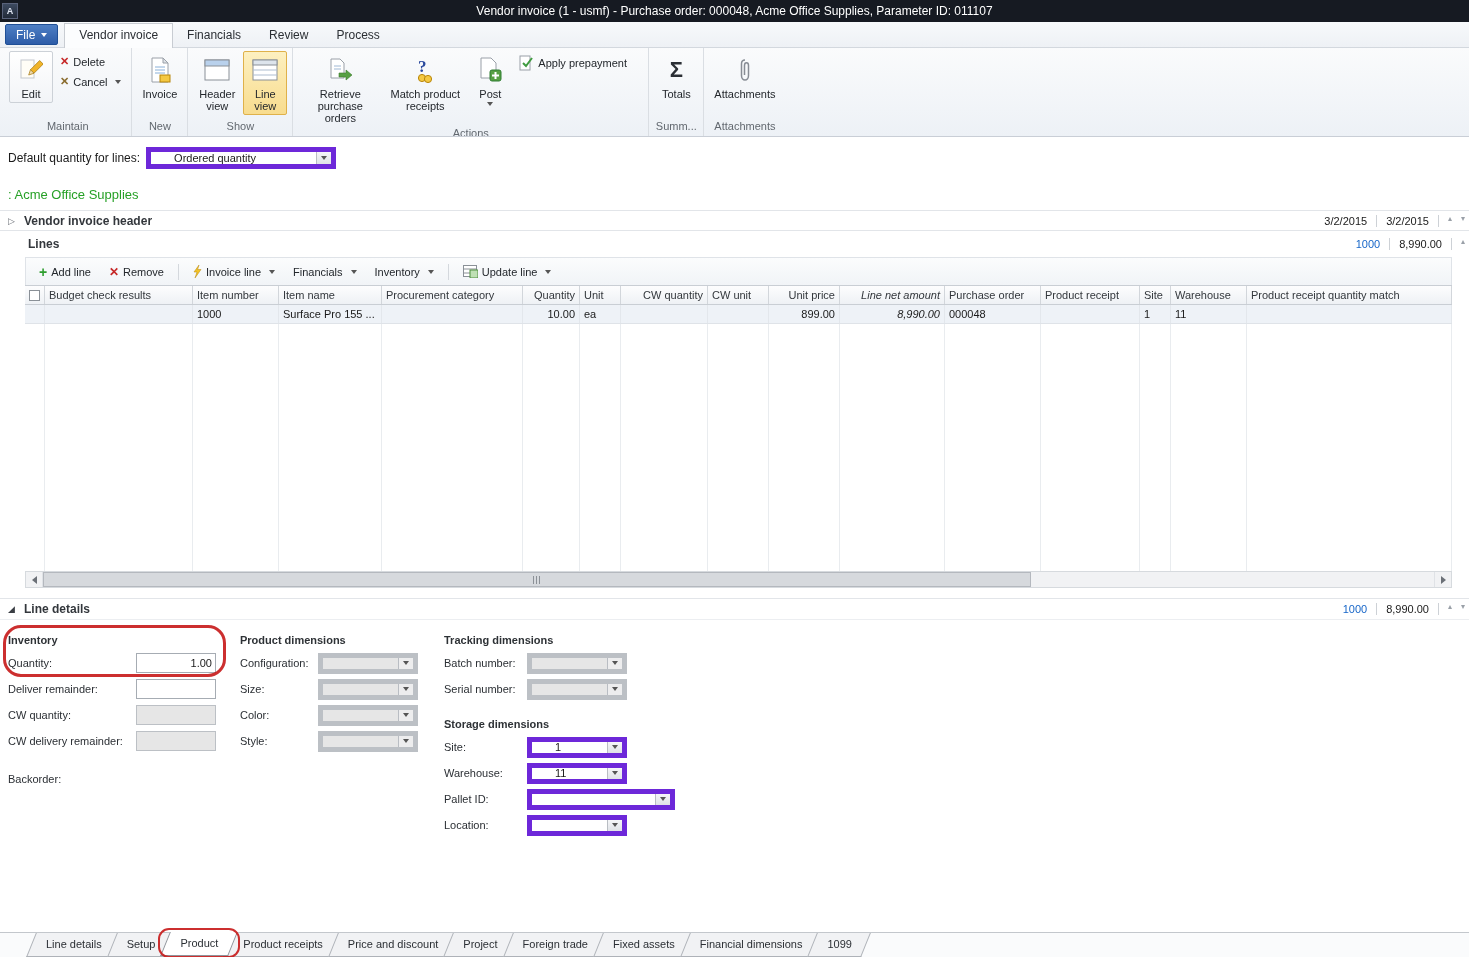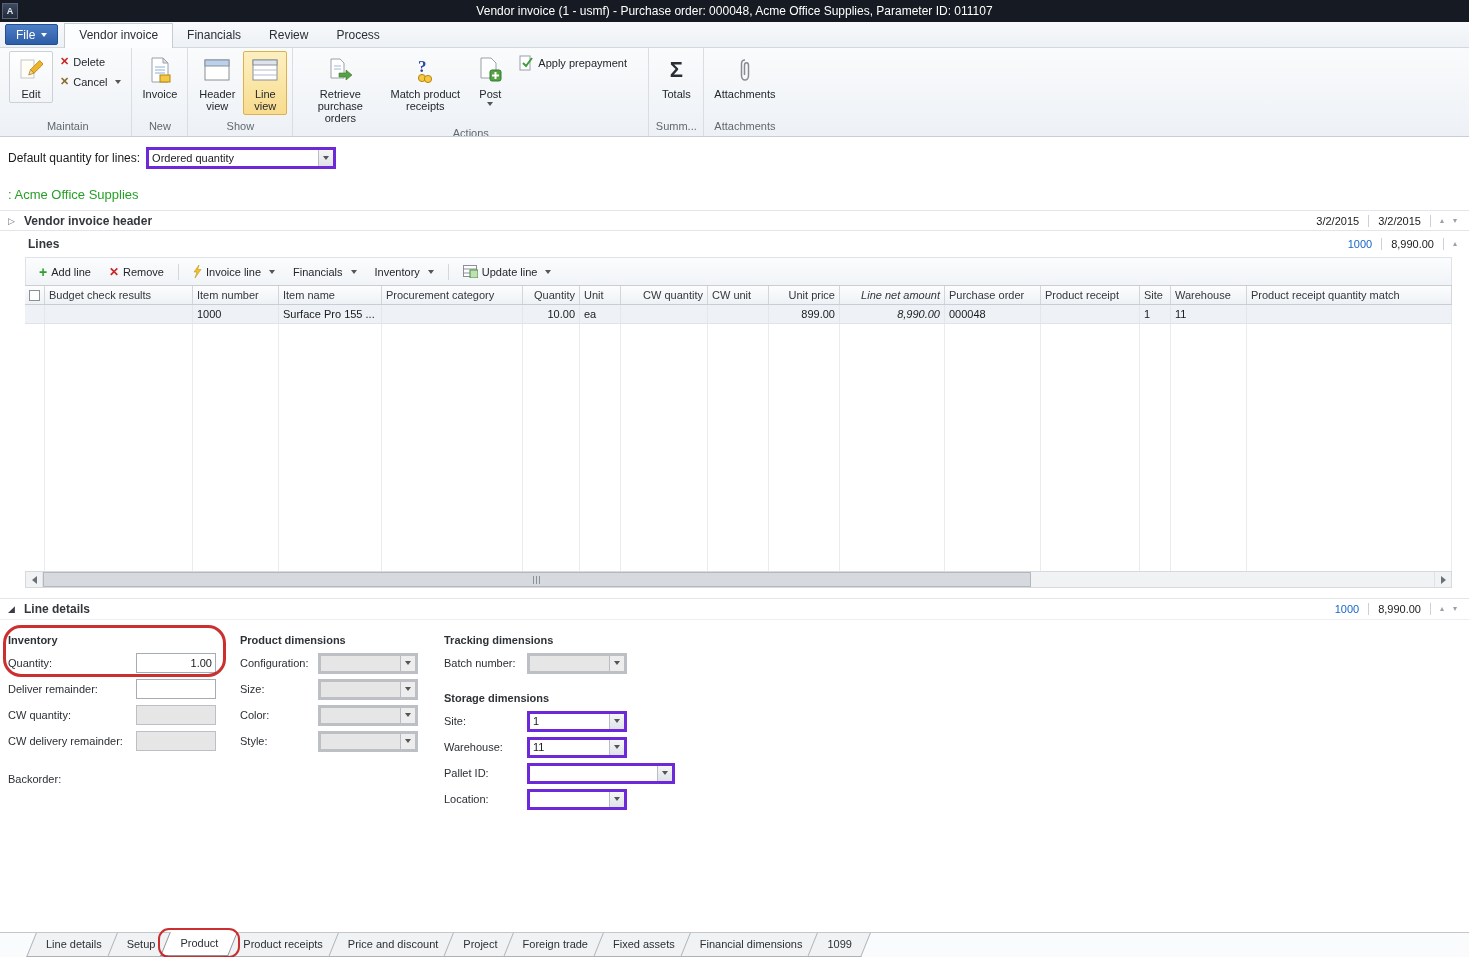--- a/index.html
+++ b/index.html
@@ -29,35 +29,35 @@
   .bigbtn.framed{border-color:#ccd1d7;background:linear-gradient(#fff,#f2f4f7);}
   .bigbtn.selected{background:linear-gradient(#fdf0c0,#f8dc8e);border-color:#dfb14a;}
   .smallcol{display:flex;flex-direction:column;gap:3px;padding-top:2px;}
   .smallbtn{display:flex;align-items:center;gap:4px;font-size:11px;padding:1px 4px;border:1px solid transparent;border-radius:2px;cursor:pointer;color:#23272c;white-space:nowrap;}
   .icon-cell{height:30px;display:flex;align-items:center;justify-content:center;}
   .x-red{color:#c62828;font-weight:bold;font-size:11px;}
   .sigma{font-size:22px;font-weight:bold;color:#2b2f35;line-height:24px;}
 
   
   .filter-row{height:41px;display:flex;align-items:center;padding-left:8px;gap:6px;background:#fff;}
-  .combo{display:flex;height:21px;border:3px solid #6d28d9;background:#fff;}
+  .combo{display:flex;height:21px;border:5px solid #6d28d9;background:#fff;padding-left:20px;}
   .combo input{flex:1;min-width:0;border:none;outline:none;background:transparent;font-family:"Liberation Sans",sans-serif;font-size:11px;padding:0 3px;color:#1a1a1a;}
   .combo-btn{width:15px;background:linear-gradient(#f5f6f8,#dfe2e7);border-left:1px solid #b9bdc3;display:flex;align-items:center;justify-content:center;cursor:pointer;}
   .combo.disabled{background:#e6e6e6;border-color:#bcc0c5;}
   .combo.disabled .combo-btn{background:#ededee;cursor:default;}
 
   .vendor-row{height:32px;display:flex;align-items:center;padding-left:8px;}
   .vendor-name{color:#26a026;font-size:13px;}
 
   
   .sec-row{display:flex;align-items:center;border-top:1px solid #e2e5e9;border-bottom:1px solid #e2e5e9;background:#fff;padding-left:8px;}
   .vih-row{height:21px;}
   .sec-title{font-weight:bold;color:#33373c;margin-left:6px;}
   .expander{font-size:9px;color:#6a6f76;width:10px;display:inline-block;}
-  .sec-right{margin-left:auto;display:flex;align-items:center;gap:9px;padding-right:12px;font-size:11px;}
+  .sec-right{margin-left:auto;display:flex;gap:9px;padding-right:4px;font-size:11px;}
   .vsep{width:1px;height:12px;background:#cdd1d6;}
   .blue-num{color:#1766c8;}
   .mini-ic{color:#9aa0a8;font-size:8px;line-height:8px;}
 
   .lines-title{height:26px;display:flex;align-items:center;padding-left:28px;border-bottom:none;}
 
   
   .lines-toolbar{height:28px;margin-left:25px;width:1427px;display:flex;align-items:center;gap:4px;background:linear-gradient(#fbfcfd,#f1f4f7);border:1px solid #dfe3e8;border-bottom:none;padding:0 6px;font-size:11px;}
   .tbtn{display:flex;align-items:center;gap:4px;padding:2px 6px;border:1px solid transparent;border-radius:2px;cursor:pointer;color:#23272c;white-space:nowrap;}
   .tsep{width:1px;height:16px;background:#d4d8dd;margin:0 3px;}
@@ -536,20 +536,29 @@
     <div class="ld-title">Tracking dimensions</div>
     <div class="fd-row">
       <span class="fd-label">Batch number:</span>
       <div class="combo disabled cw100">
         <input disabled="" style="">
         <span class="combo-btn">
             <span class="dd-s" style="margin:0"></span>
           </span>
       </div>
     </div>
+    <div class="fd-row">
+      <span class="fd-label">Serial number:</span>
+      <div class="combo disabled cw100">
+        <input disabled="" style="">
+        <span class="combo-btn">
+            <span class="dd-s" style="margin:0"></span>
+          </span>
+      </div>
+    </div>
     <div class="ld-title mt10">Storage dimensions</div>
     <div class="fd-row">
       <span class="fd-label">Site:</span>
       <div class="combo cw100">
         <input value="1" style="">
         <span class="combo-btn">
             <span class="dd-s" style="margin:0"></span>
           </span>
       </div>
     </div>

